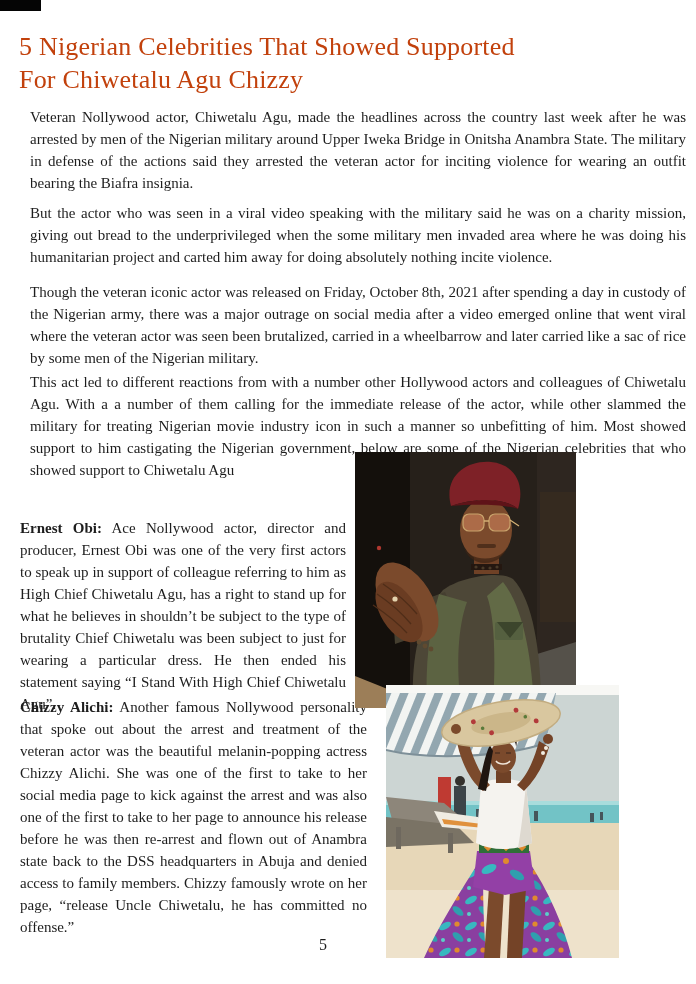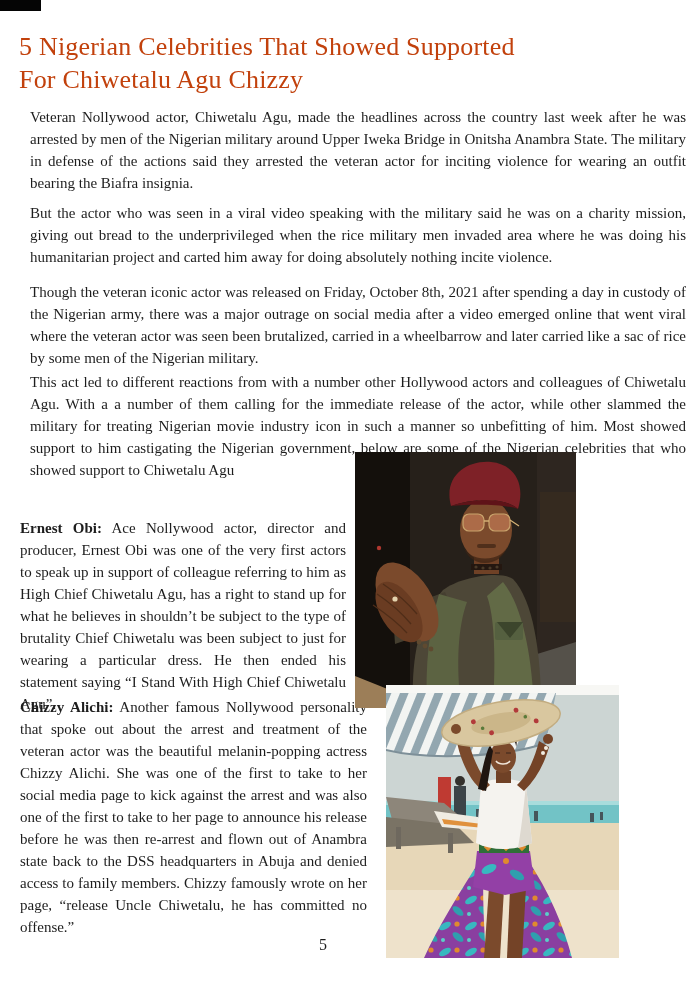--- a/index.html
+++ b/index.html
@@ -50,21 +50,21 @@
 <div class="page">
 
   <div class="abs corner-mark"></div>
 
   <h1 class="abs title">
     <span class="t-line">5 Nigerian Celebrities That Showed Supported</span>
     <span class="t-line">For Chiwetalu Agu Chizzy</span>
   </h1>
 
   <p class="abs body-text p-full p1">Veteran Nollywood actor, Chiwetalu Agu, made the headlines across the country last week after he was arrested by men of the Nigerian military around Upper Iweka Bridge in Onitsha Anambra State. The military in defense of the actions said they arrested the veteran actor for inciting violence for wearing an outfit bearing the Biafra insignia.</p>
-  <p class="abs body-text p-full p2">But the actor who was seen in a viral video speaking with the military said he was on a charity mission, giving out bread to the underprivileged when the rice military men invaded area where he was doing his humanitarian project and carted him away for doing absolutely nothing incite violence.</p>
+  <p class="abs body-text p-full p2">But the actor who was seen in a viral video speaking with the military said he was on a charity mission, giving out bread to the underprivileged when the some military men invaded area where he was doing his humanitarian project and carted him away for doing absolutely nothing incite violence.</p>
   <p class="abs body-text p-full p3">Though the veteran iconic actor was released on Friday, October 8th, 2021 after spending a day in custody of the Nigerian army, there was a major outrage on social media after a video emerged online that went viral where the veteran actor was seen been brutalized, carried in a wheelbarrow and later carried like a sac of rice by some men of the Nigerian military.</p>
   <p class="abs body-text p-full p4">This act led to different reactions from with a number other Hollywood actors and colleagues of Chiwetalu Agu. With a a number of them calling for the immediate release of the actor, while other slammed the military for treating Nigerian movie industry icon in such a manner so unbefitting of him. Most showed support to him castigating the Nigerian government, below are some of the Nigerian celebrities that who showed support to Chiwetalu Agu</p>
 
   <p class="abs body-text sec-ernest"><span class="lead">Ernest Obi:</span><span> Ace Nollywood actor, director and producer, Ernest Obi was one of the very first actors to speak up in support of colleague referring to him as High Chief Chiwetalu Agu, has a right to stand up for what he believes in shouldn’t be subject to the type of brutality Chief Chiwetalu was been subject to just for wearing a particular dress. He then ended his statement saying “I Stand With High Chief Chiwetalu Agu”.</span></p>
 
   <p class="abs body-text sec-chizzy"><span class="lead">Chizzy Alichi:</span><span> Another famous Nollywood personality that spoke out about the arrest and treatment of the veteran actor was the beautiful melanin-popping actress Chizzy Alichi. She was one of the first to take to her social media page to kick against the arrest and was also one of the first to take to her page to announce his release before he was then re-arrest and flown out of Anambra state back to the DSS headquarters in Abuja and denied access to family members. Chizzy famously wrote on her page, “release Uncle Chiwetalu, he has committed no offense.”</span></p>
 
   <figure class="abs figure fig-ernest">
     <svg width="221" height="256" viewBox="0 0 221 256" xmlns="http://www.w3.org/2000/svg">
       <rect width="221" height="256" fill="#26201a"></rect>

